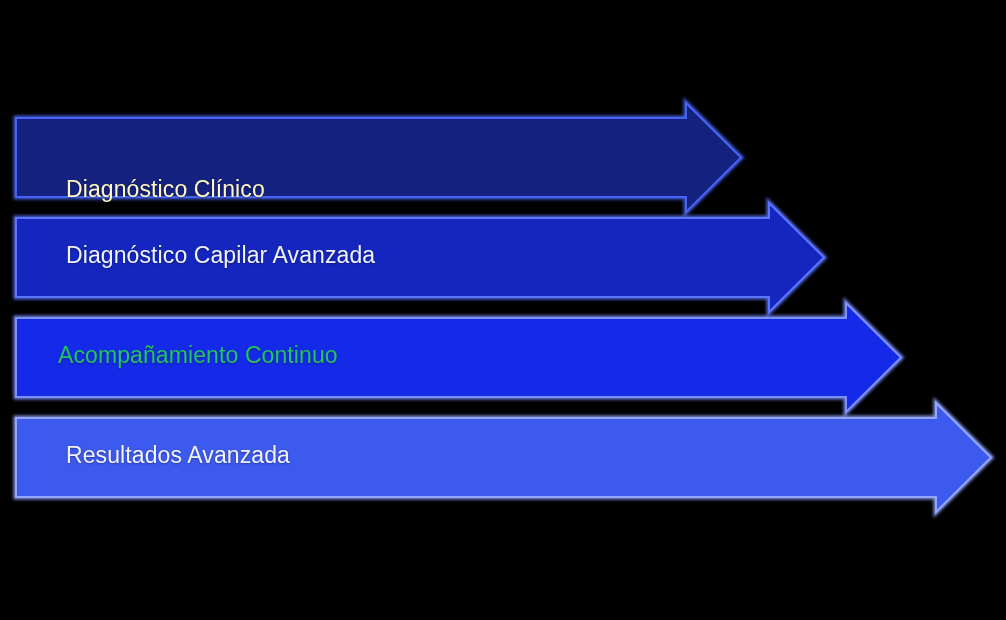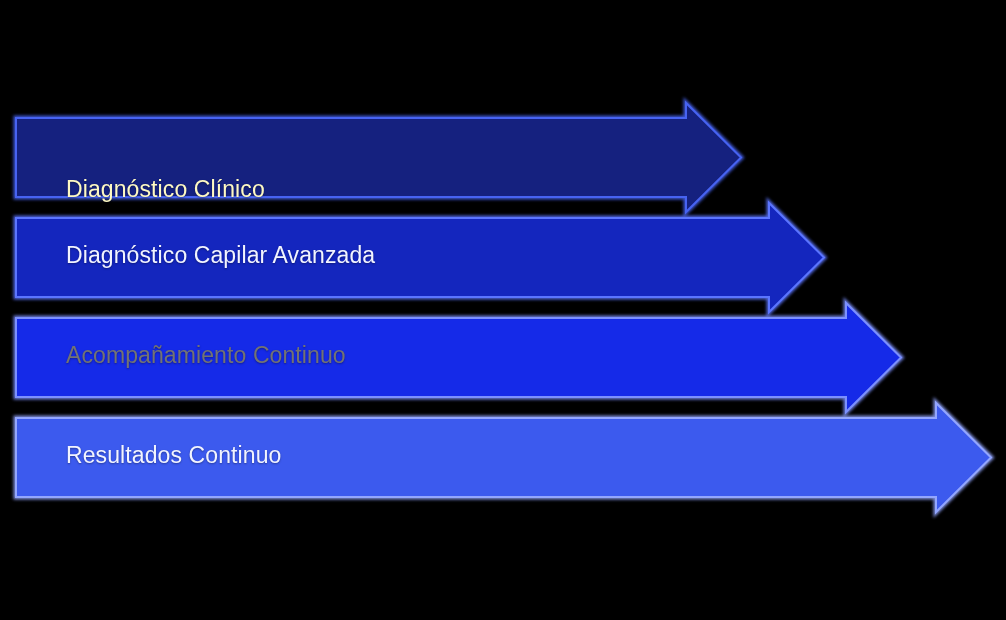--- a/index.html
+++ b/index.html
@@ -73,27 +73,27 @@
     <div class="arrow-row" style="left: 0px; top: 0px;">
       <svg width="1006" height="620" class="arrow-svg" style="position: absolute; left: 0px; top: 0px;">
         <defs>
           <filter id="glow3" x="-30%" y="-30%" width="160%" height="160%">
             <feGaussianBlur stdDeviation="1.6"></feGaussianBlur>
           </filter>
         </defs>
         <polygon points="16,318 846,318 846,303 901,357.5 846,412 846,397 16,397" fill="none" stroke="#7C90FF" stroke-width="5" filter="url(#glow3)" opacity="0.85"></polygon>
         <polygon points="16,318 846,318 846,303 901,357.5 846,412 846,397 16,397" fill="#152AE8" stroke="#7C90FF" stroke-width="2"></polygon>
       </svg>
-      <div class="arrow-label" style="left: 66px; top: 342px; color: #737373;">Acompañamiento Continuo</div>
+      <div class="arrow-label" style="left: 58px; top: 342px; color: #22c55e;">Acompañamiento Continuo</div>
     </div>
     <div class="arrow-row" style="left: 0px; top: 0px;">
       <svg width="1006" height="620" class="arrow-svg" style="position: absolute; left: 0px; top: 0px;">
         <defs>
           <filter id="glow4" x="-30%" y="-30%" width="160%" height="160%">
             <feGaussianBlur stdDeviation="1.6"></feGaussianBlur>
           </filter>
         </defs>
         <polygon points="16,418 936,418 936,403 991,457.5 936,512 936,497 16,497" fill="none" stroke="#93A6FF" stroke-width="5" filter="url(#glow4)" opacity="0.85"></polygon>
         <polygon points="16,418 936,418 936,403 991,457.5 936,512 936,497 16,497" fill="#3C5AEE" stroke="#93A6FF" stroke-width="2"></polygon>
       </svg>
-      <div class="arrow-label" style="left: 66px; top: 442px; color: rgb(242, 244, 255);">Resultados Continuo</div>
+      <div class="arrow-label" style="left: 66px; top: 442px; color: rgb(242, 244, 255);">Resultados Avanzada</div>
     </div>
   </div>
 
 </body></html>

